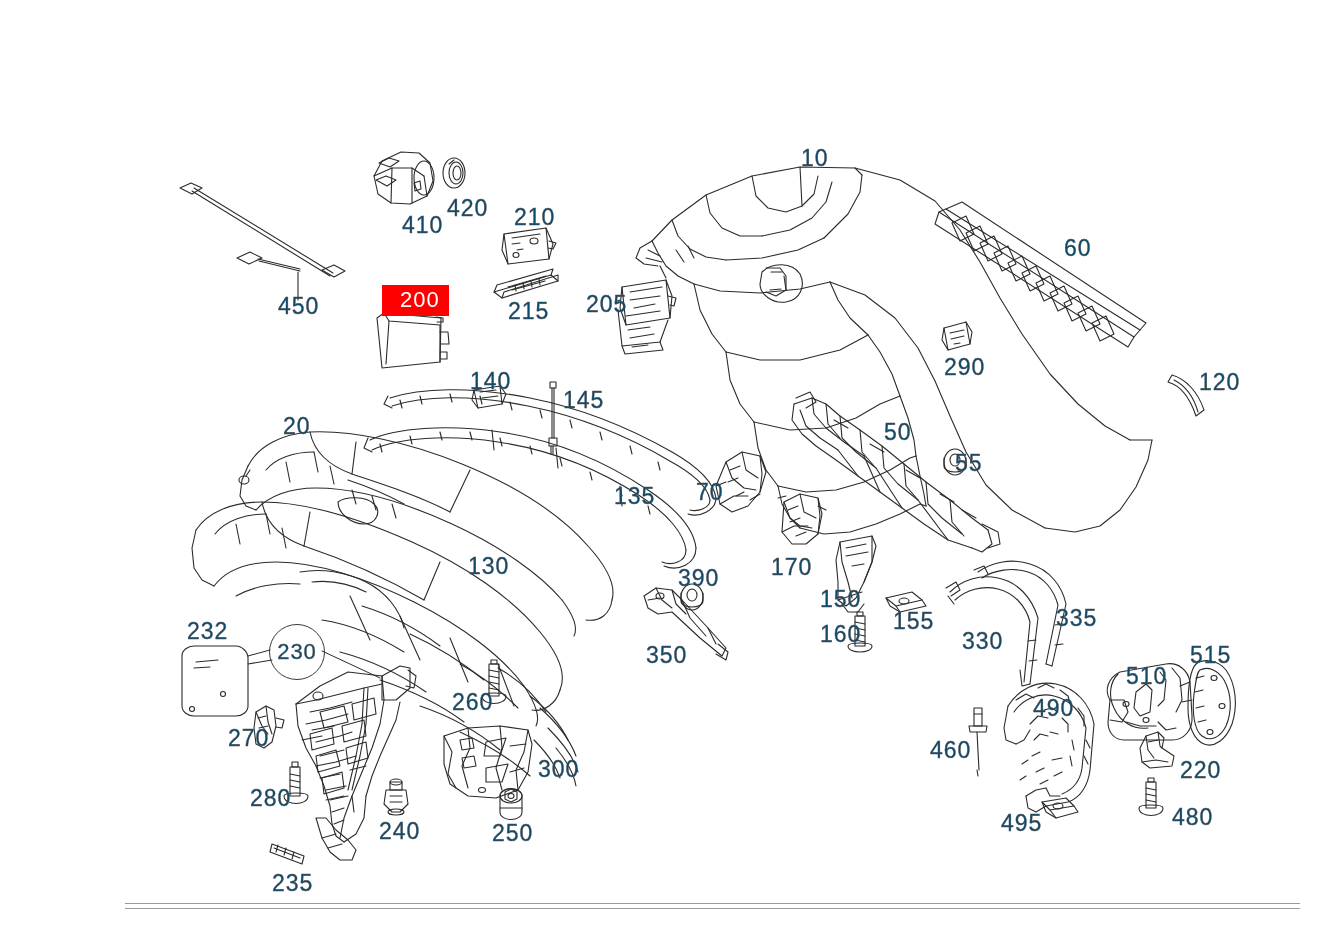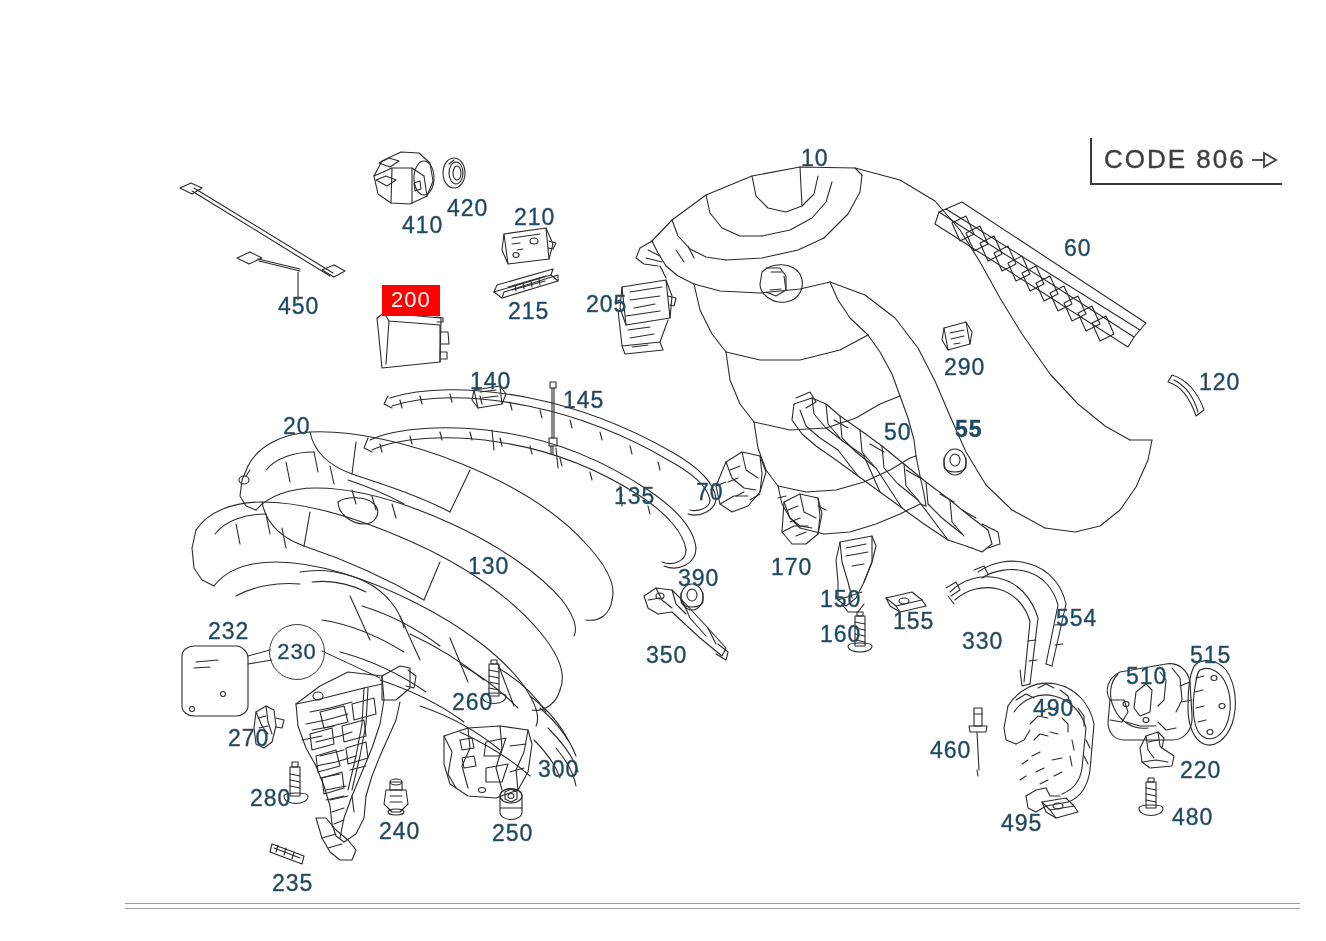--- a/index.html
+++ b/index.html
@@ -40,21 +40,21 @@
     height: 54px;
     display: flex;
     align-items: center;
     justify-content: center;
     font-size: 22px;
   }
   .callout.highlighted {
     background: #ff0000;
     color: #ffffff;
     -webkit-text-stroke: 0px;
-    padding: 4px 9px 5px 9px;
+    padding: 4px 9px 5px 18px;
     font-size: 22px;
     font-weight: 400;
   }
   #code-badge {
     position: absolute;
     left: 1090px;
     top: 138px;
     border-left: 2px solid #3a3a3a;
     border-bottom: 2px solid #3a3a3a;
     padding: 6px 4px 8px 12px;
@@ -691,60 +691,53 @@
     <g>
       <path d="M1146 782 L1156 782 L1156 808 L1146 808 Z"></path>
       <path d="M1146 788 L1156 790"></path>
       <path d="M1146 794 L1156 796"></path>
       <path d="M1146 800 L1156 802"></path>
       <path d="M1139 808 C1139 804, 1163 804, 1163 808 C1163 818, 1139 818, 1139 808 Z"></path>
       <path d="M1148 778 L1154 778 L1154 782 L1148 782 Z"></path>
     </g>
   </svg>
 
-  <div id="code-badge">
-    <span class="code-text">CODE 806</span>
-    <svg width="26" height="18" viewBox="0 0 26 18">
-      <path d="M0 9 L12 9" stroke="#3d3d3d" stroke-width="1.8" fill="none"></path>
-      <path d="M12 2 L24 9 L12 16 Z" stroke="#3d3d3d" stroke-width="1.8" fill="none"></path>
-    </svg>
-  </div>
 
   <div id="callout-layer">
       <div class="callout" style="left: 801px; top: 147px;">10</div>
       <div class="callout" style="left: 283px; top: 415px;">20</div>
       <div class="callout" style="left: 884px; top: 421px;">50</div>
-      <div class="callout" style="left: 955px; top: 418px; font-weight: bold;">55</div>
+      <div class="callout" style="left: 955px; top: 452px;">55</div>
       <div class="callout" style="left: 1064px; top: 237px;">60</div>
       <div class="callout" style="left: 696px; top: 481px;">70</div>
       <div class="callout" style="left: 1199px; top: 371px;">120</div>
       <div class="callout" style="left: 468px; top: 509px; margin-top: 46px;">130</div>
       <div class="callout" style="left: 614px; top: 485px; text-align: center;">135</div>
       <div class="callout" style="left: 470px; top: 370px;">140</div>
       <div class="callout" style="left: 563px; top: 389px;">145</div>
       <div class="callout" style="left: 820px; top: 588px;">150</div>
       <div class="callout" style="left: 893px; top: 610px;">155</div>
       <div class="callout" style="left: 820px; top: 623px;">160</div>
       <div class="callout" style="left: 771px; top: 556px;">170</div>
       <div class="callout highlighted" style="left: 382px; top: 285px;">200</div>
       <div class="callout" style="left: 586px; top: 293px;">205</div>
       <div class="callout" style="left: 514px; top: 206px;">210</div>
       <div class="callout" style="left: 508px; top: 300px;">215</div>
       <div class="callout circled" style="left: 269px; top: 624px;">230</div>
-      <div class="callout" style="left: 187px; top: 620px; margin-left: 21px;">232</div>
+      <div class="callout" style="left: 187px; top: 620px;">232</div>
       <div class="callout" style="left: 272px; top: 872px;">235</div>
       <div class="callout" style="left: 379px; top: 820px;">240</div>
       <div class="callout" style="left: 492px; top: 780px; margin-top: 42px;">250</div>
       <div class="callout" style="left: 452px; top: 691px;">260</div>
       <div class="callout" style="left: 228px; top: 727px;">270</div>
       <div class="callout" style="left: 250px; top: 787px;">280</div>
       <div class="callout" style="left: 944px; top: 356px;">290</div>
       <div class="callout" style="left: 538px; top: 758px;">300</div>
       <div class="callout" style="left: 962px; top: 630px;">330</div>
-      <div class="callout" style="left: 1056px; top: 607px;">554</div>
+      <div class="callout" style="left: 1056px; top: 607px;">335</div>
       <div class="callout" style="left: 646px; top: 644px;">350</div>
       <div class="callout" style="left: 678px; top: 567px;">390</div>
       <div class="callout" style="left: 402px; top: 214px;">410</div>
       <div class="callout" style="left: 447px; top: 197px;">420</div>
       <div class="callout" style="left: 278px; top: 295px;">450</div>
       <div class="callout" style="left: 930px; top: 739px;">460</div>
       <div class="callout" style="left: 1180px; top: 759px;">220</div>
       <div class="callout" style="left: 1172px; top: 806px;">480</div>
       <div class="callout" style="left: 1033px; top: 697px;">490</div>
       <div class="callout" style="left: 1001px; top: 812px; text-align: right;">495</div>

